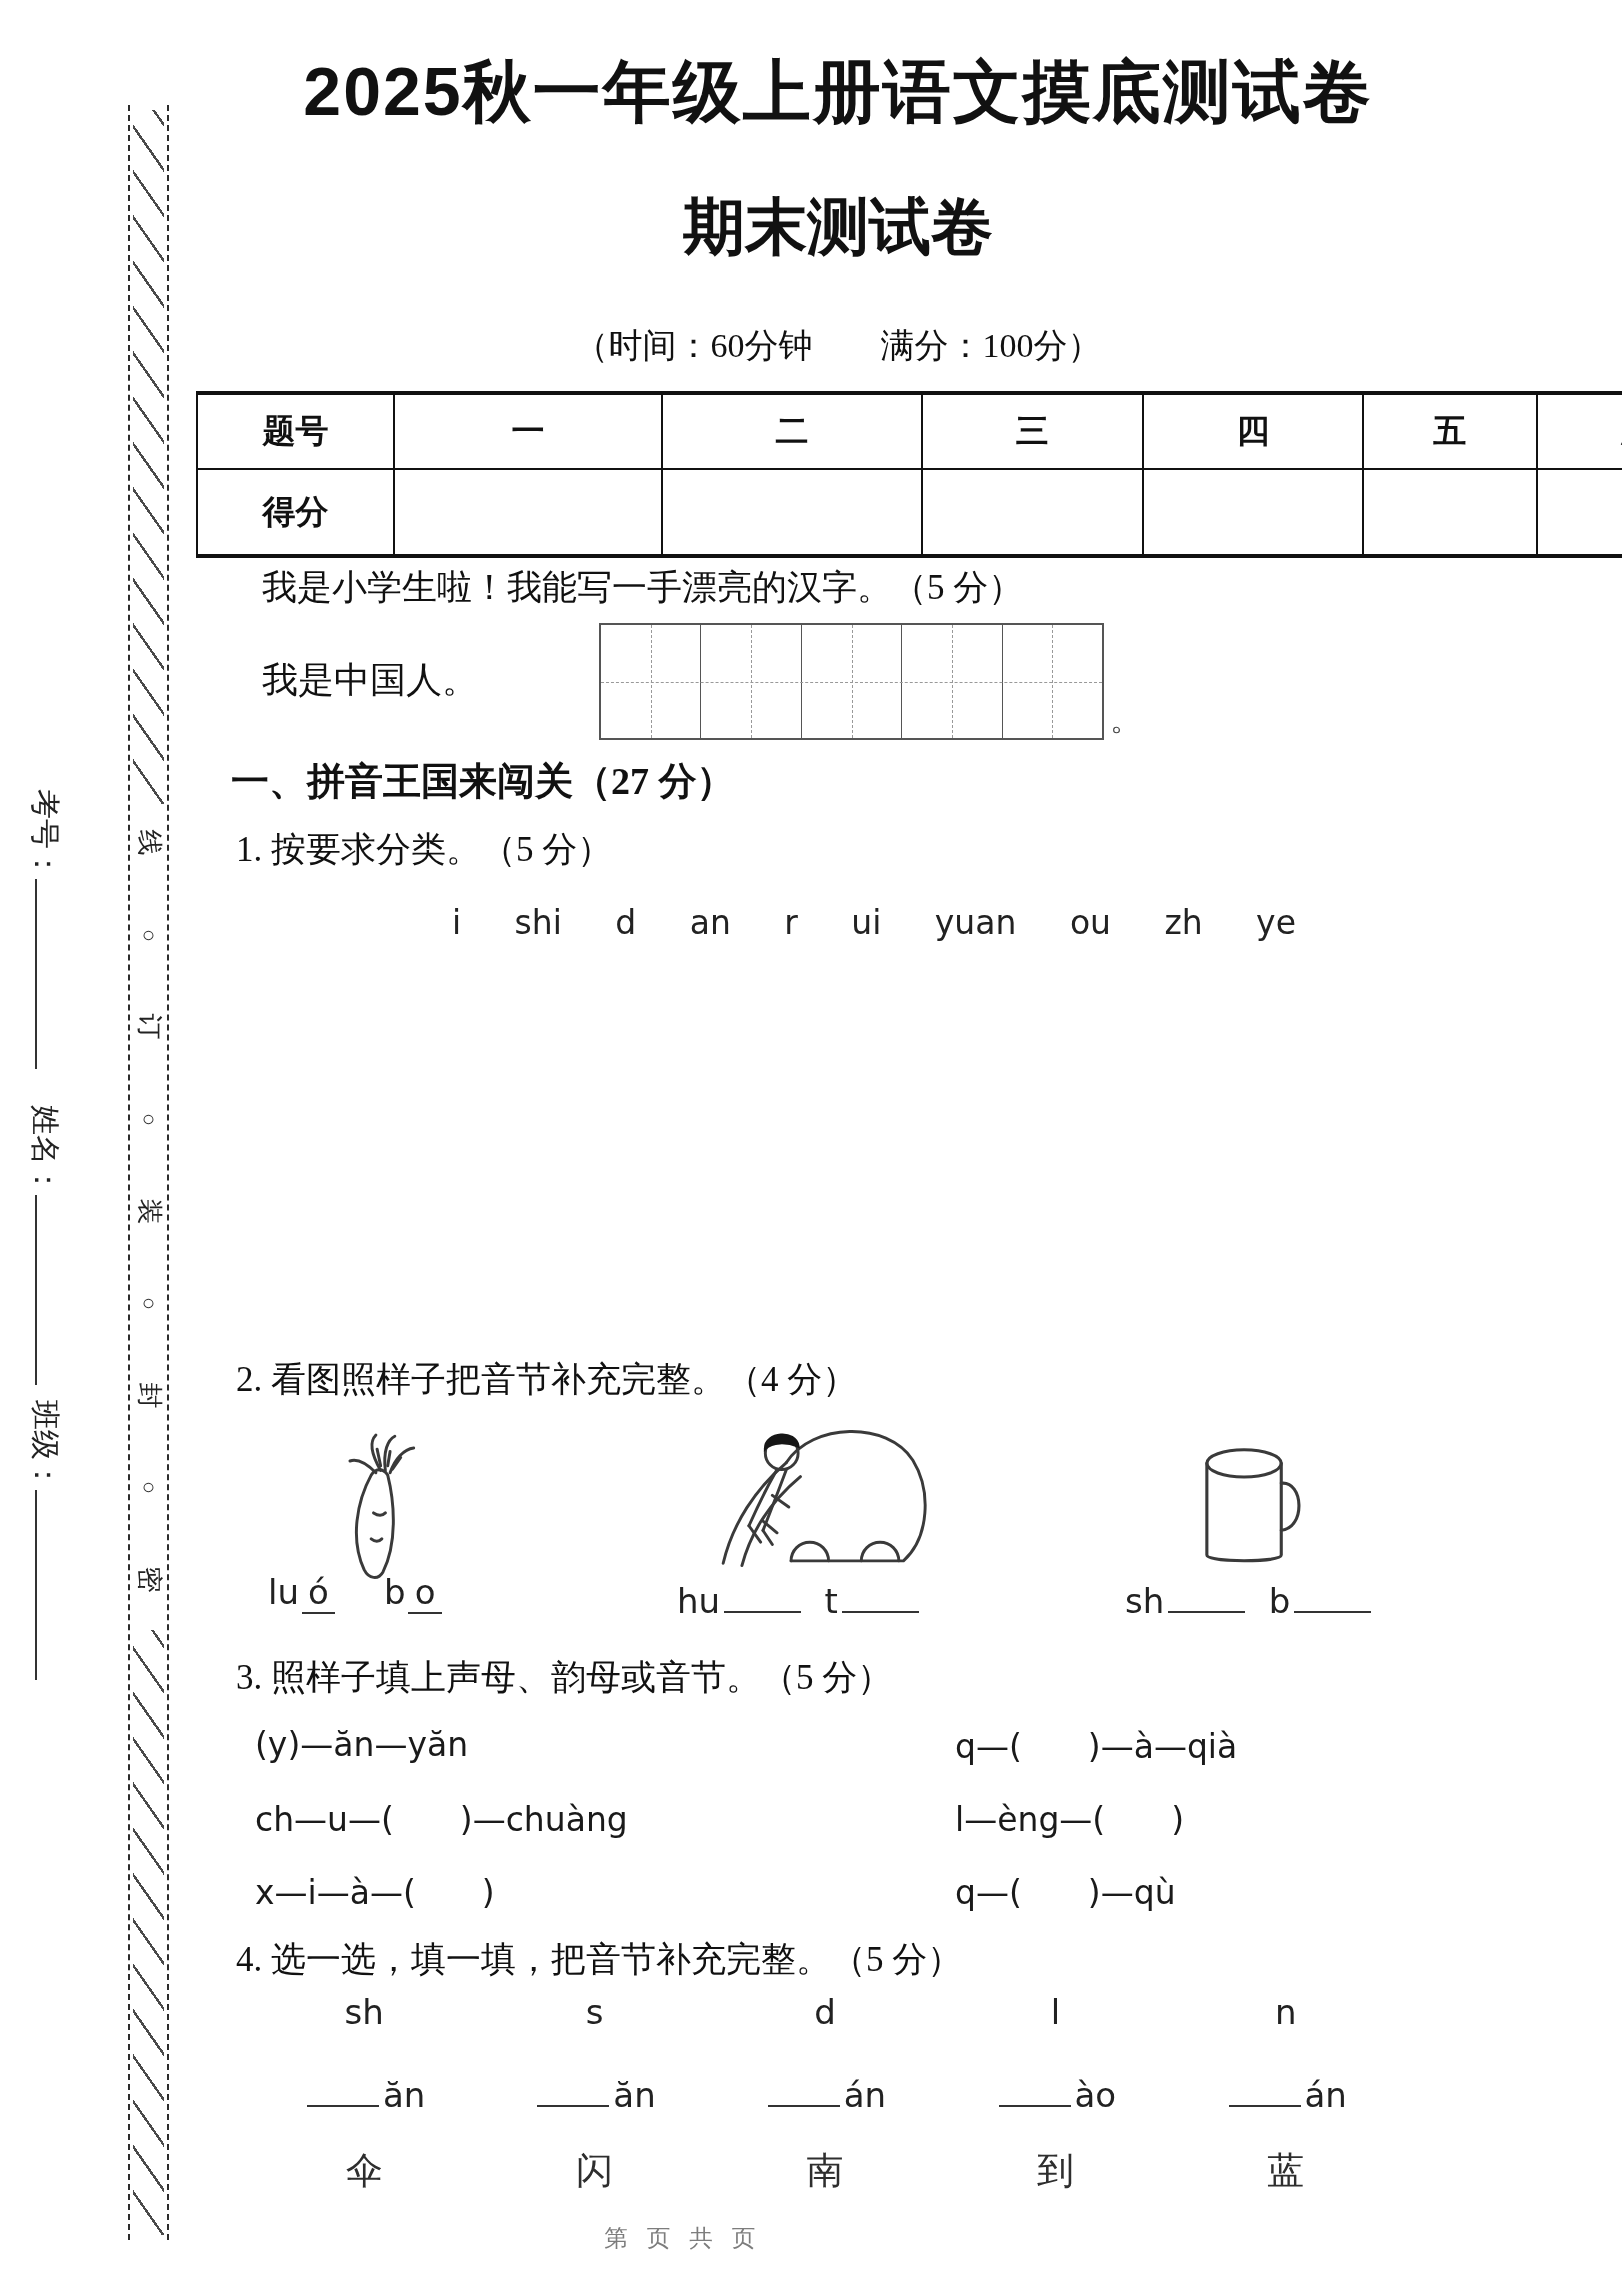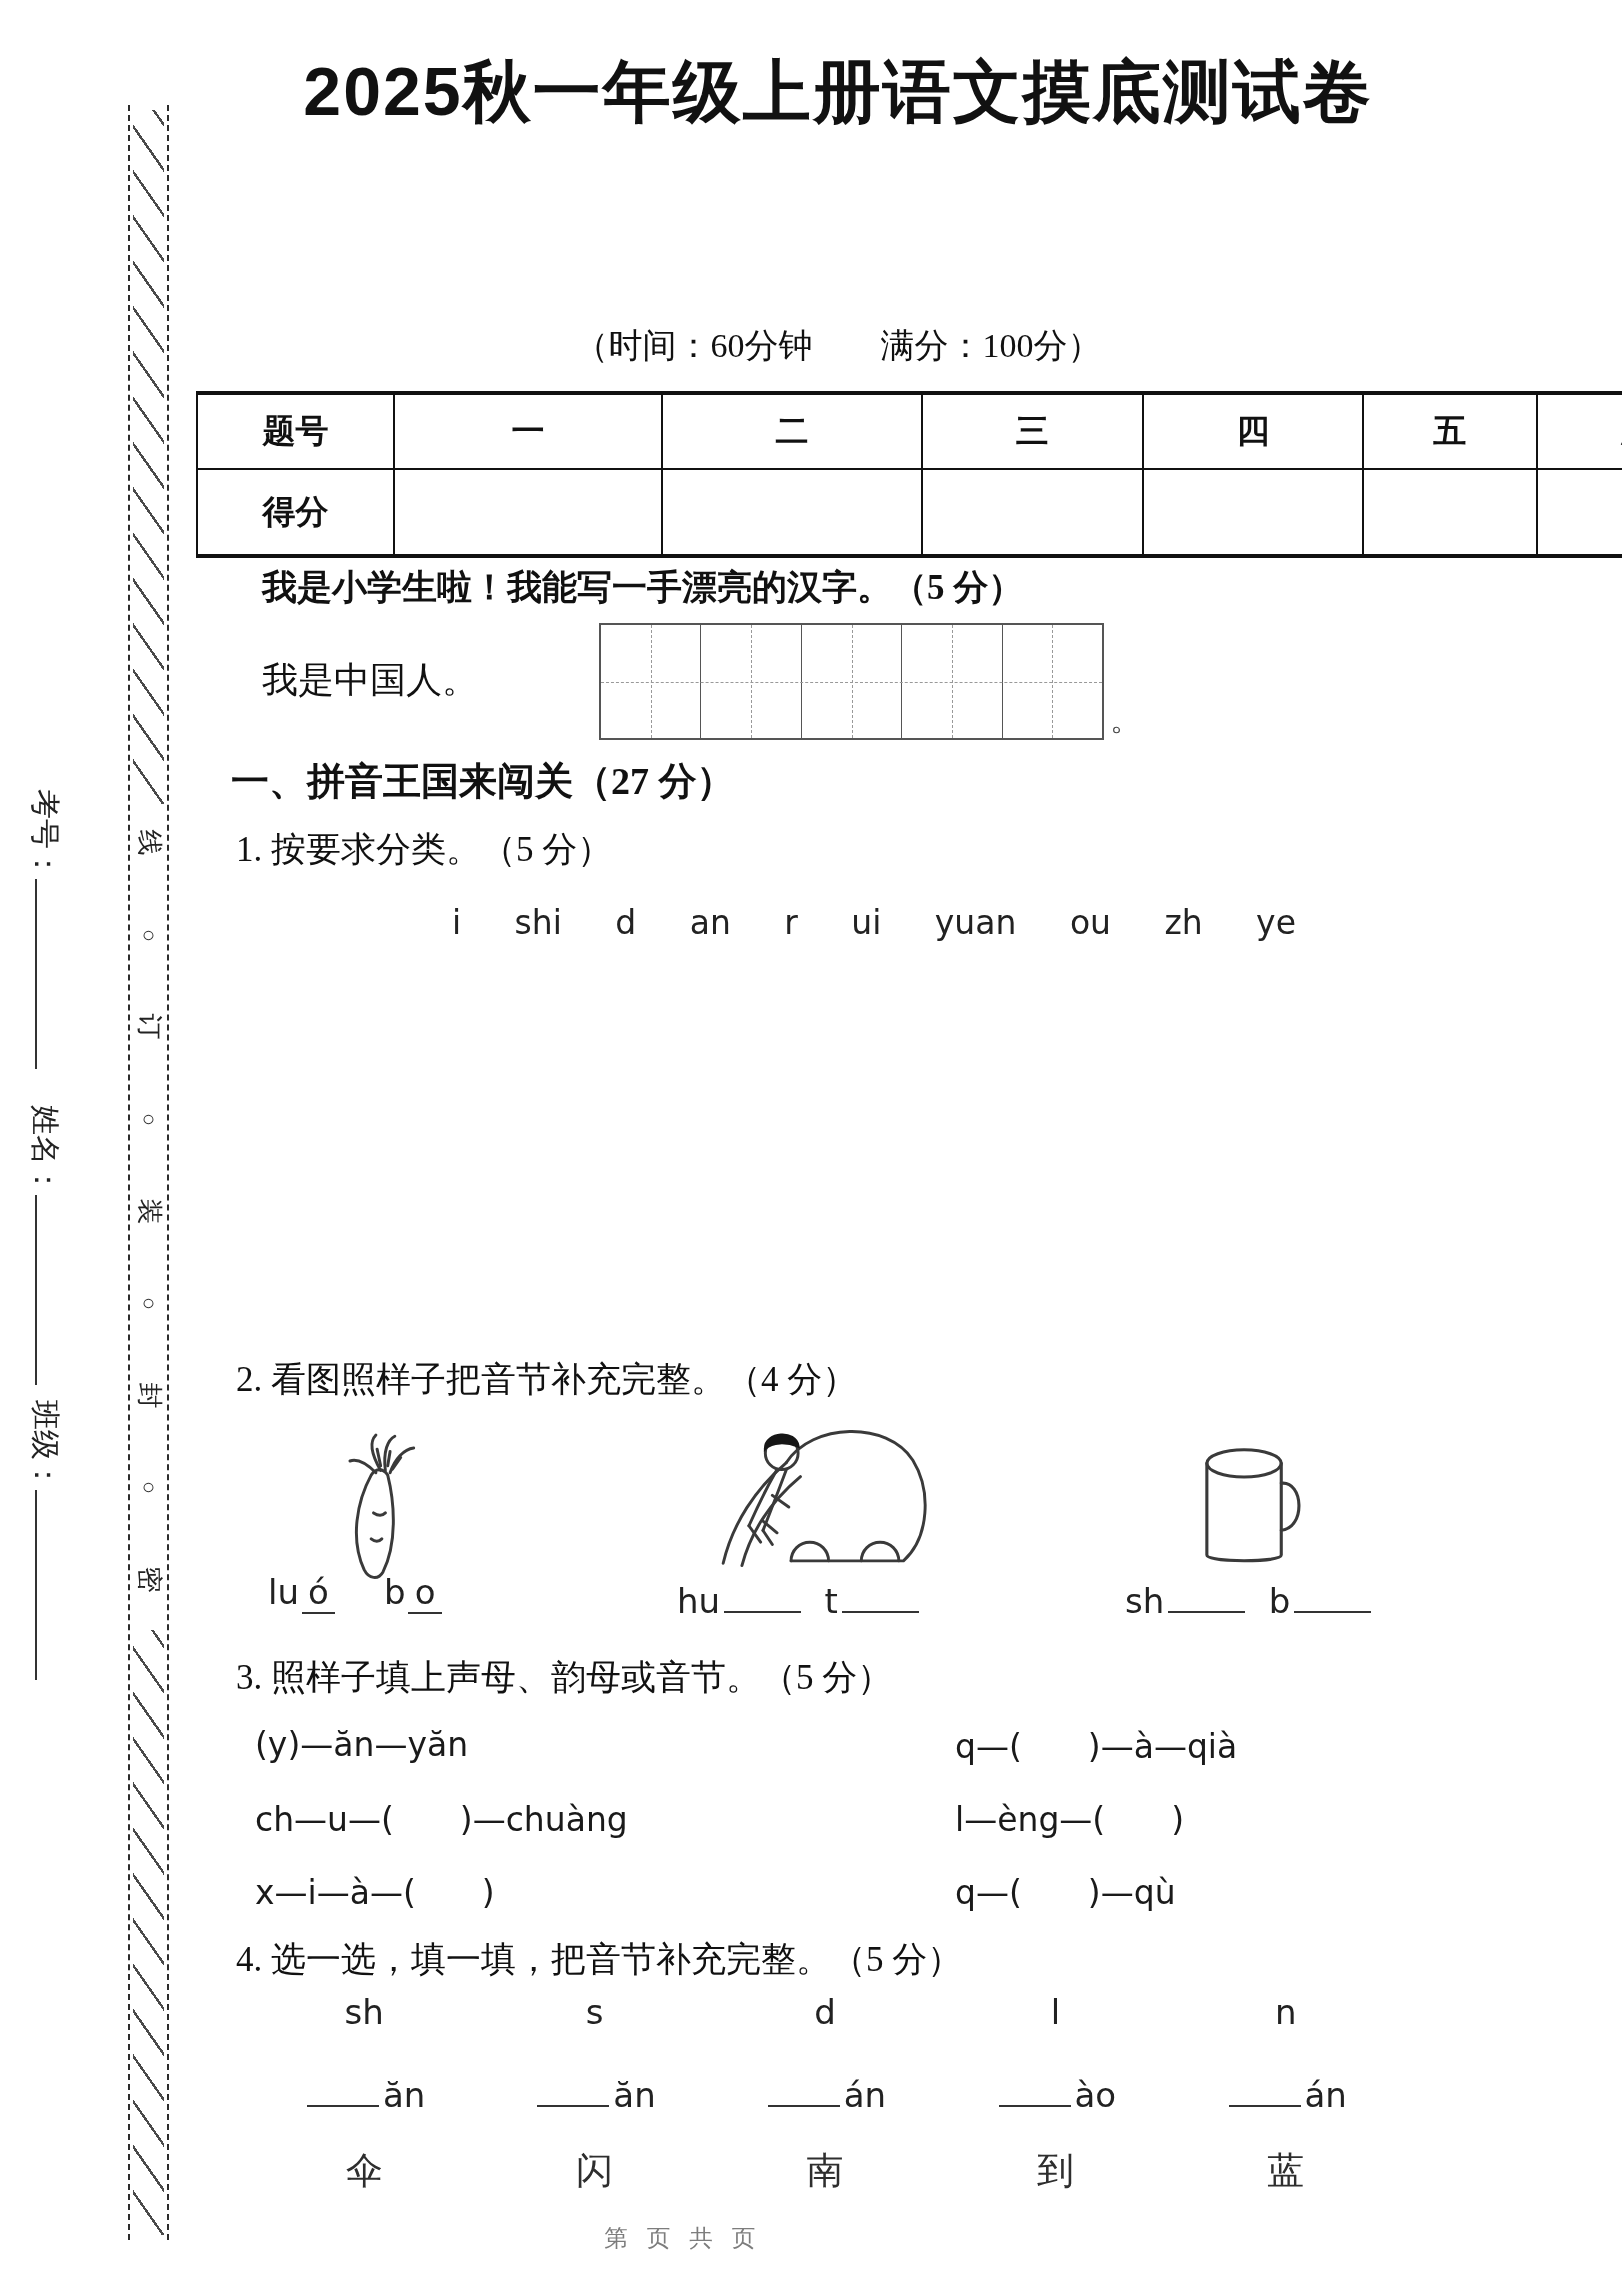--- a/index.html
+++ b/index.html
@@ -31,21 +31,21 @@
   .meta{position:absolute;top:323px;left:164px;width:1348px;text-align:center;font-size:34px;}
 
   
   .score-table{position:absolute;top:391px;left:196px;width:1578px;border-collapse:collapse;
                border-top:4.6px solid #111;border-bottom:4.6px solid #111;}
   .score-table td{border:2px solid #111;text-align:center;font-size:33px;font-weight:600;}
   .score-table tr.hdr td{height:71px;}
   .score-table tr.scr td{height:82px;}
 
   
-  .intro-prompt{position:absolute;top:564px;left:262px;font-size:35px;font-weight:bold;}
+  .intro-prompt{position:absolute;top:564px;left:262px;font-size:35px;}
   .intro-sentence{position:absolute;top:656px;left:262px;font-size:36px;}
   .write-grid{position:absolute;top:623px;left:599px;width:501px;height:113px;
               border:2px solid #555;display:flex;}
   .write-grid:after{content:"";position:absolute;left:0;right:0;top:50%;border-top:1.3px dashed #999;}
   .tian{flex:1;position:relative;}
   .tian + .tian{border-left:1.3px solid #555;}
   .tian:before{content:"";position:absolute;top:0;bottom:0;left:50%;border-left:1.3px dashed #999;}
   .grid-period{position:absolute;top:699px;left:1110px;font-size:31px;color:#444;}
 
   
@@ -109,20 +109,21 @@
       <span class="rot">装</span>
       <span class="ring">○</span>
       <span class="rot">封</span>
       <span class="ring">○</span>
       <span class="rot">密</span>
     </div>
     <div class="strip-hatch hatch-bottom"></div>
   </div>
 
   <div class="title">2025秋一年级上册语文摸底测试卷</div>
+  <div class="subtitle">期末测试卷</div>
   <div class="meta">（时间：60分钟　　满分：100分）</div>
 
   <table class="score-table">
     <tbody>
         <tr class="hdr">
       <td style="width:12.5%">题号</td>
       <td style="width:17%">一</td>
       <td style="width:16.5%">二</td>
       <td style="width:14%">三</td>
       <td style="width:14%">四</td>

